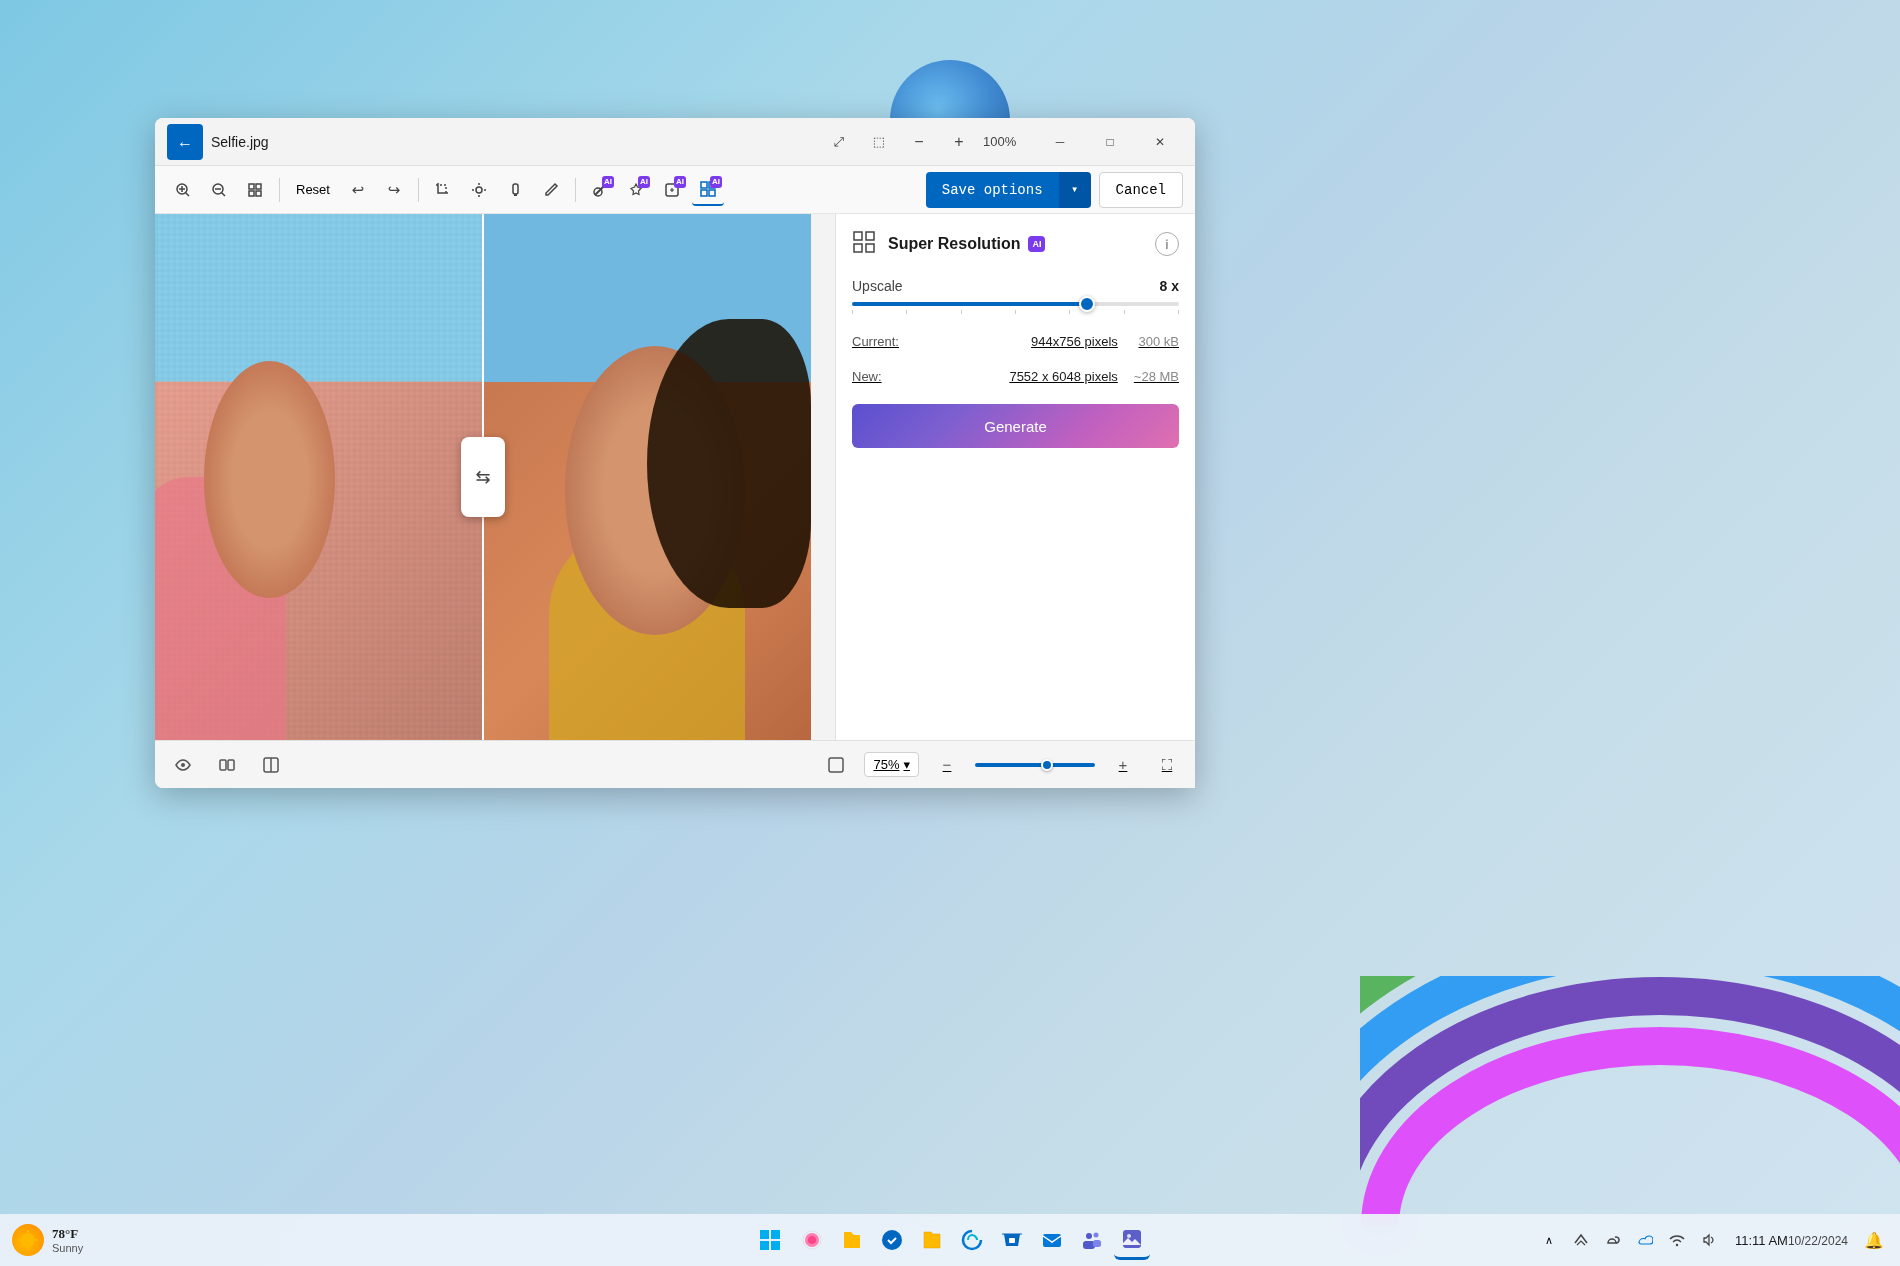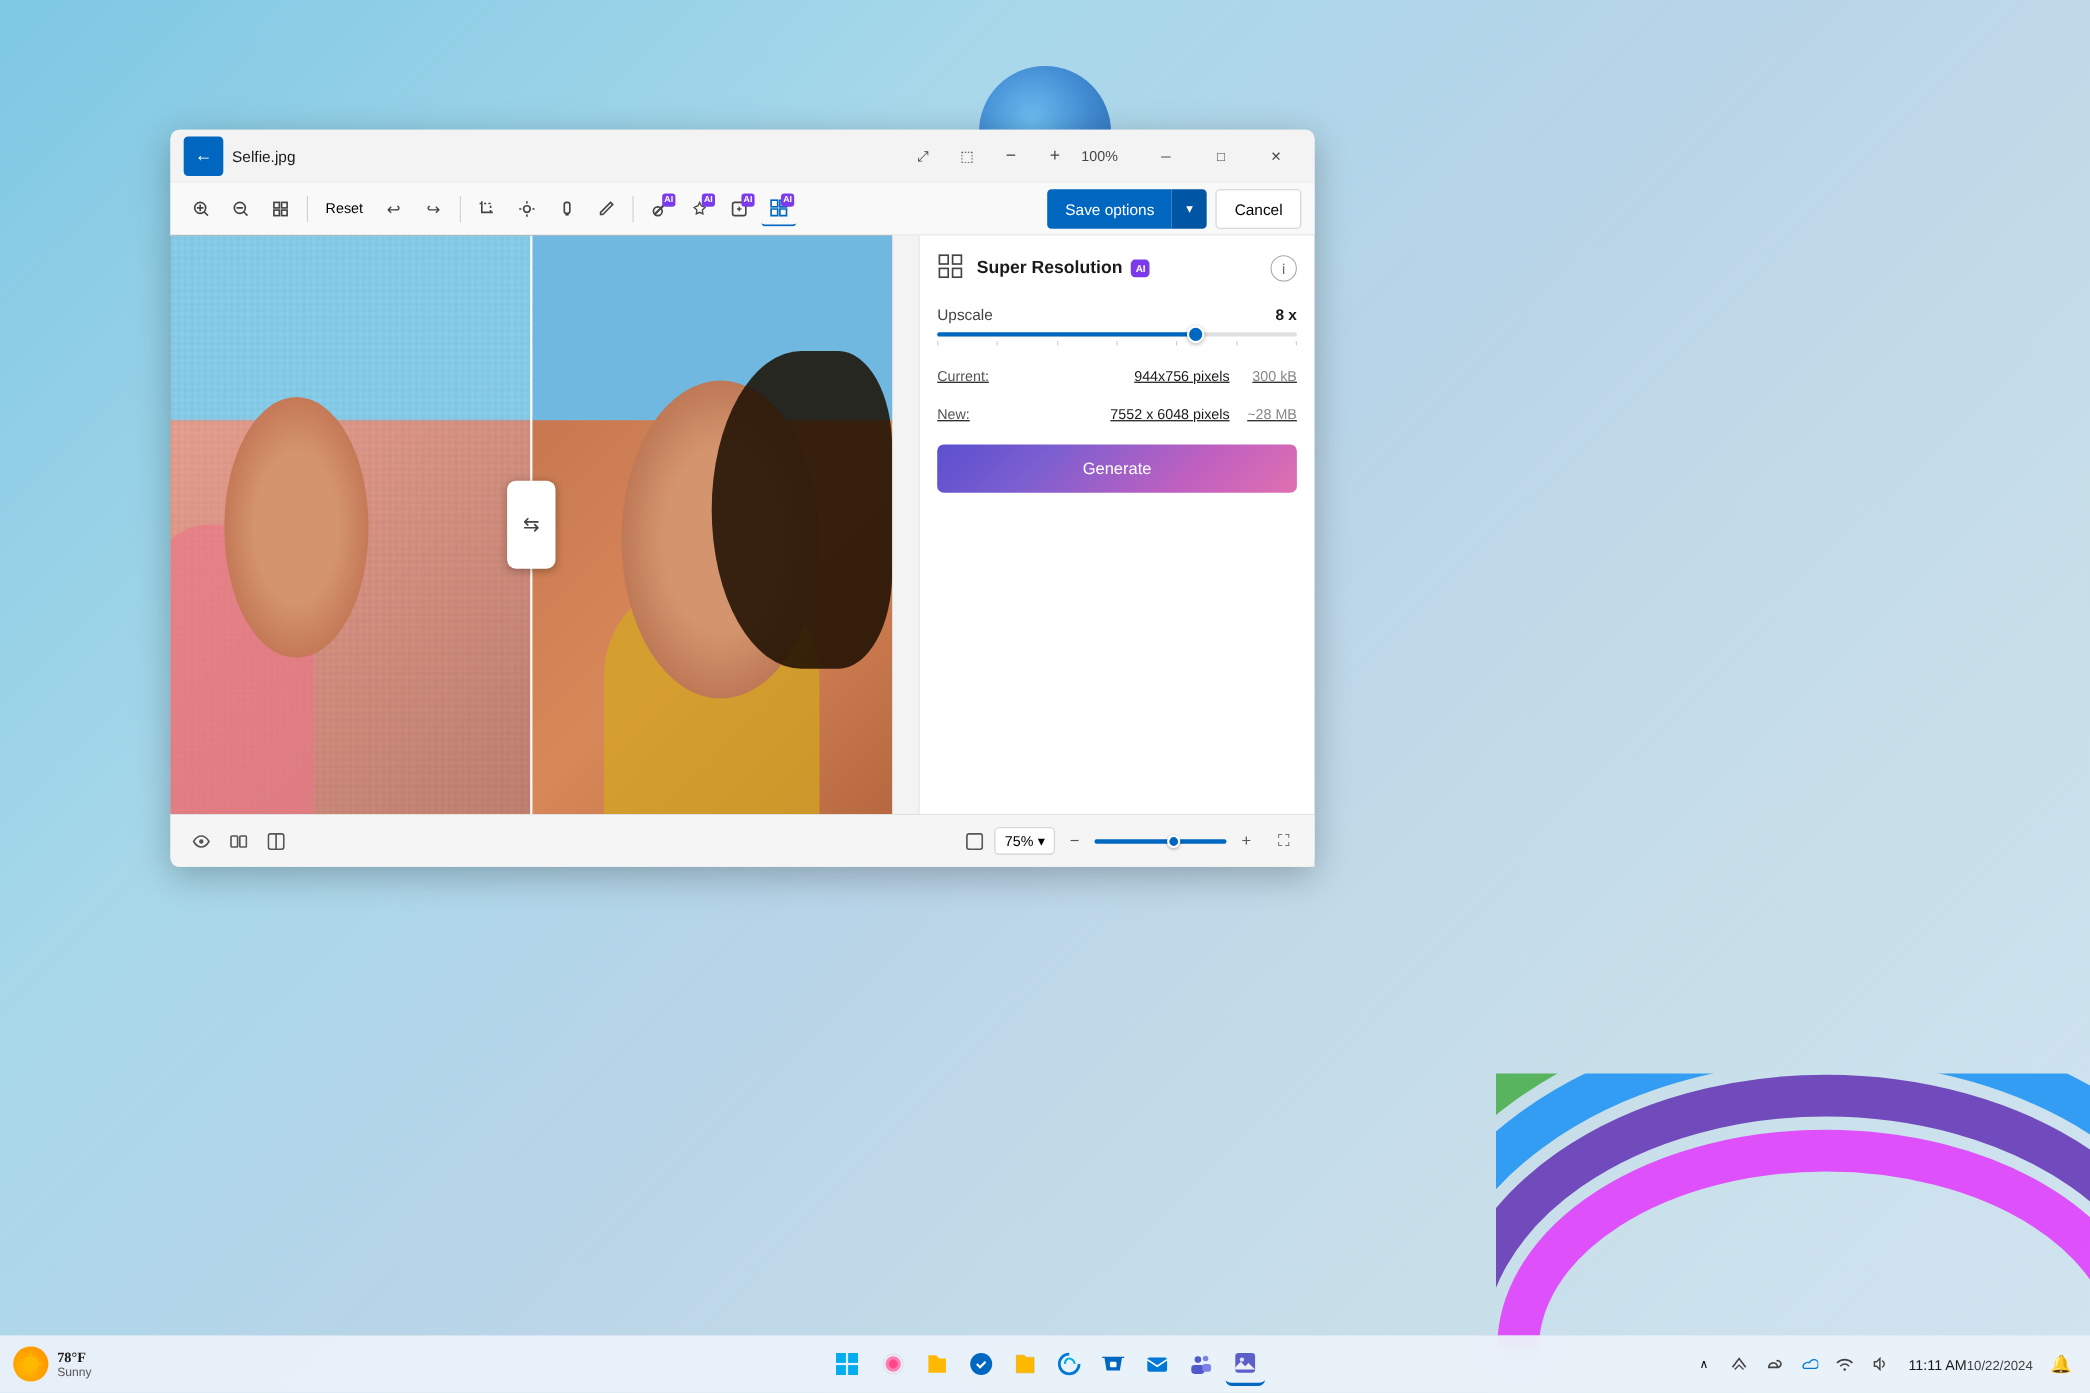--- a/index.html
+++ b/index.html
@@ -143,20 +143,21 @@
     .toolbar-active-underline {
       border-bottom: 2px solid #0067c0;
     }
 
     
     .action-bar {
       display: flex;
       align-items: flex-start;
       gap: 0;
       margin-left: auto;
+      font-family: Liberation Mono, monospace;
     }
     .save-options-btn {
       display: flex;
       align-items: center;
       height: 36px;
       background: #0067c0;
       color: white;
       border-radius: 4px 0 0 4px;
       padding: 0 16px;
       font-size: 14px;
@@ -386,22 +387,23 @@
     }
 
     
     .bottom-bar {
       height: 48px;
       background: #f5f5f5;
       border-top: 1px solid #e0e0e0;
       display: flex;
       align-items: center;
       padding: 0 12px;
-      gap: 2px;
+      gap: 12px;
       border-radius: 0 0 0 8px;
+      text-decoration: underline;
     }
     .bottom-btn {
       width: 32px;
       height: 32px;
       display: flex;
       align-items: center;
       justify-content: center;
       border-radius: 4px;
       cursor: pointer;
       font-size: 15px;

